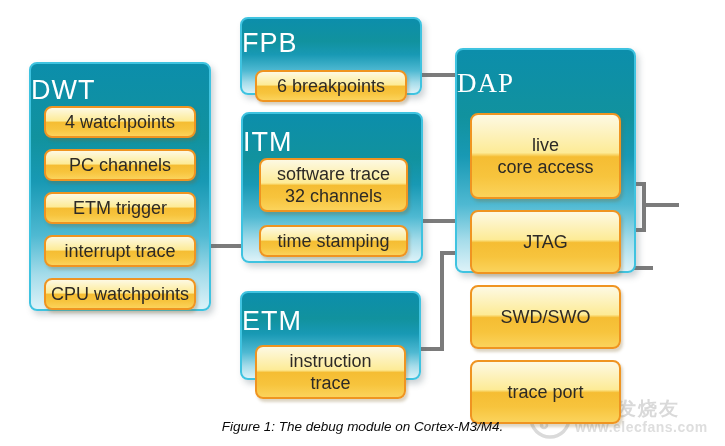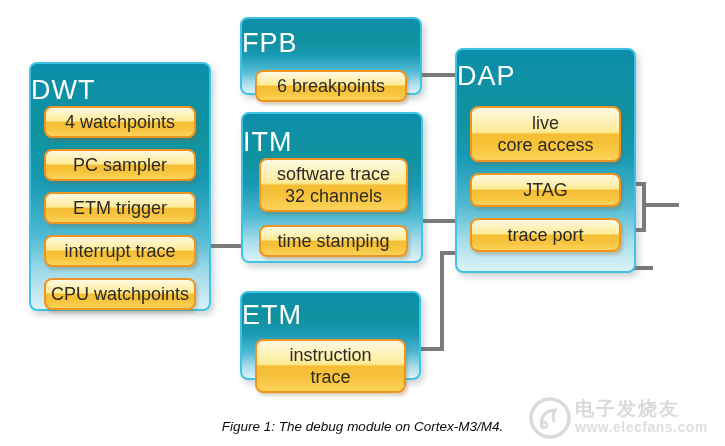--- a/index.html
+++ b/index.html
@@ -22,33 +22,33 @@
     letter-spacing:1px;font-weight:400;
   }
   .dwt{left:29px;top:62px;width:182px;height:249px;}
   .fpb{left:240px;top:17px;width:182px;height:78px;}
   .itm{left:241px;top:112px;width:182px;height:151px;}
   .etm{left:240px;top:291px;width:181px;height:89px;}
   .dap{left:455px;top:48px;width:181px;height:225px;}
   .dwt .box-title{padding-top:10px;}
   .fpb .box-title{padding-top:8px;margin-bottom:11px;}
   .itm .box-title{padding-top:12px;}
-  .etm .box-title{padding-top:6px;margin-bottom:8px;}
-  .dap .box-title{padding-top:10px;margin-bottom:14px;}
+  .etm .box-title{padding-top:12px;margin-bottom:8px;}
+  .dap .box-title{padding-top:17px;margin-bottom:14px;font-family:Liberation Serif, serif;}
   
   .pill{
     margin:0 13px 11px;border:2px solid #ef9421;border-radius:8px;
     background:linear-gradient(180deg,#fdf9e3 0%,#fdeb96 46%,#f5bd33 51%,#f7c43d 75%,#fbd35b 100%);
     color:#2d2a26;font-size:18px;line-height:22px;padding:3px 0;
     text-align:center;white-space:pre-line;
     box-shadow:2px 3px 3px rgba(130,100,40,0.28);
     position:relative;z-index:3;
   }
   .itm .pill{margin-bottom:13px;margin-left:16px;}
-  .dap .pill{padding:4px 0;}
+  .dap .pill{padding:19px 0;}
   
   .caption{
     position:absolute;left:0;top:419px;width:725px;text-align:center;
     font-style:italic;font-size:13.5px;color:#0a0a0a;z-index:2;
   }
   
   .watermark{position:absolute;right:4px;top:393px;width:140px;height:50px;z-index:1;}
   .wm-logo{position:absolute;left:-53px;top:3px;}
   .wm-text{position:absolute;left:-6px;top:6px;width:140px;}
   .wm-name{
@@ -73,21 +73,21 @@
   <div class="conn" style="left:440px;top:251px;width:18px;height:4px;"></div>
   <div class="conn" style="left:618px;top:182px;width:28px;height:4px;"></div>
   <div class="conn" style="left:642px;top:182px;width:4px;height:50px;"></div>
   <div class="conn" style="left:618px;top:228px;width:28px;height:4px;"></div>
   <div class="conn" style="left:644px;top:203px;width:35px;height:4px;"></div>
   <div class="conn" style="left:620px;top:266px;width:33px;height:4px;"></div>
 
   <div class="box dwt">
     <div class="box-title">DWT</div>
     <div class="pill">4 watchpoints</div>
-    <div class="pill">PC sampler</div>
+    <div class="pill">PC channels</div>
     <div class="pill">ETM trigger</div>
     <div class="pill">interrupt trace</div>
     <div class="pill">CPU watchpoints</div>
   </div>
 
   <div class="box fpb">
     <div class="box-title">FPB</div>
     <div class="pill">6 breakpoints</div>
   </div>
 
@@ -102,20 +102,21 @@
     <div class="box-title">ETM</div>
     <div class="pill">instruction
 trace</div>
   </div>
 
   <div class="box dap">
     <div class="box-title">DAP</div>
     <div class="pill">live
 core access</div>
     <div class="pill">JTAG</div>
+    <div class="pill">SWD/SWO</div>
     <div class="pill">trace port</div>
   </div>
 
   <div class="caption">Figure 1: The debug module on Cortex-M3/M4.</div>
 
   <div class="watermark">
     <span class="wm-logo">
       <svg width="44" height="44" viewBox="0 0 44 44">
         <circle cx="22" cy="22" r="19" fill="none" stroke="#dadada" stroke-width="3.5"></circle>
         <path d="M14 30 Q12 24 16 19 Q20 14 27 14 Q24 20 26 25" fill="none" stroke="#dadada" stroke-width="3" stroke-linecap="round"></path>

